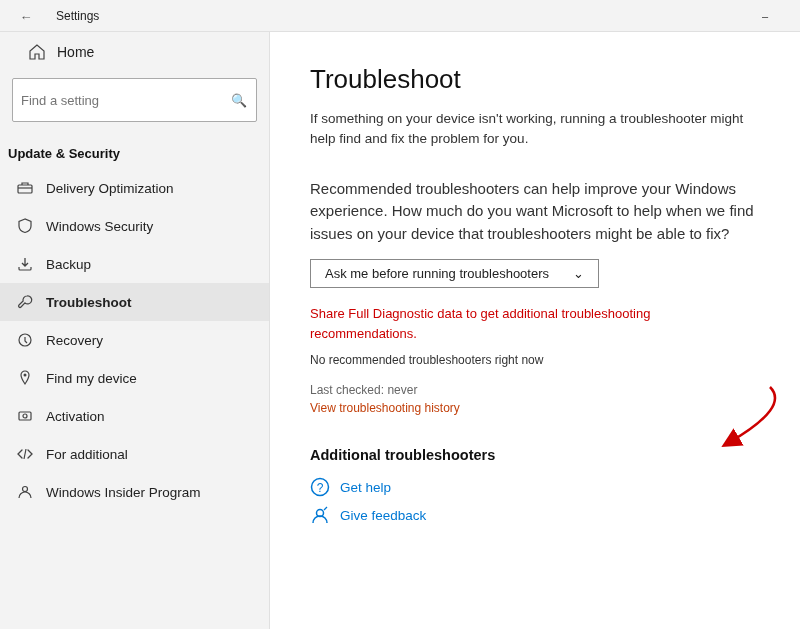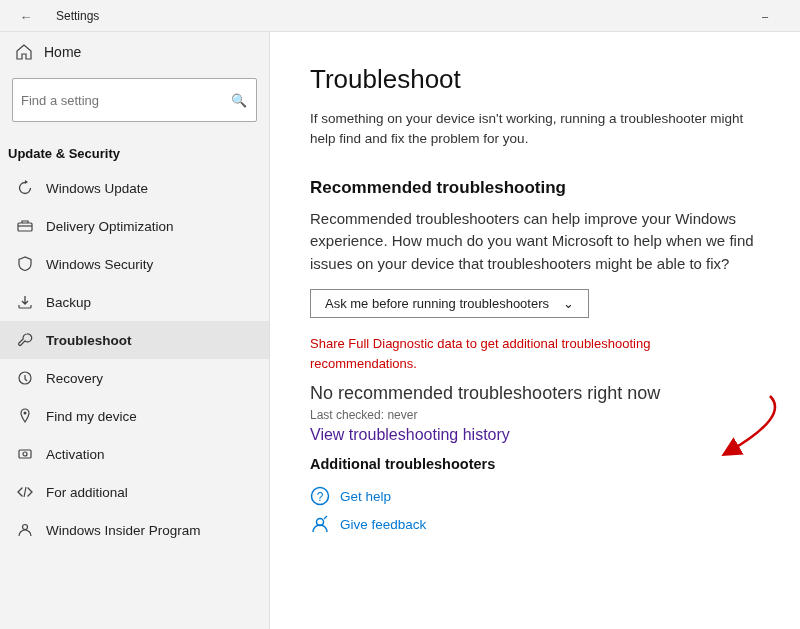--- a/index.html
+++ b/index.html
@@ -121,20 +121,21 @@
       flex-shrink: 0;
     }
     .sidebar-home {
       display: flex;
       align-items: flex-end;
       padding: 12px 16px;
       gap: 12px;
       font-size: 14px;
       color: #222;
       cursor: pointer;
+      margin-left: 13px;
     }
     
     .content {
       flex: 1;
       background: white;
       overflow-y: auto;
       padding: 32px 40px 32px 40px;
     }
     .page-title {
       font-size: 26px;
@@ -158,21 +159,21 @@
     .section-desc {
       font-size: 15px;
       color: #333;
       line-height: 1.5;
       margin-bottom: 14px;
       max-width: 520px;
     }
     .dropdown-btn {
       display: flex;
       align-items: center;
-      gap: 14px;
+      gap: 24px;
       border: 1px solid #888;
       background: white;
       padding: 6px 14px;
       font-size: 13px;
       cursor: pointer;
       color: #222;
       margin-bottom: 16px;
       min-width: 240px;
       justify-content: space-between;
     }
@@ -180,36 +181,36 @@
       color: #c00;
       font-size: 13px;
       cursor: pointer;
       text-decoration: none;
       font-weight: 400;
       line-height: 1.5;
       margin-bottom: 10px;
       display: block;
     }
     .status-text {
-      font-size: 18px;
+      font-size: 12px;
       color: #333;
-      margin-bottom: 4px;
+      margin-bottom: 16px;
     }
     .last-checked {
       font-size: 12px;
       color: #666;
       margin-bottom: 4px;
     }
     .link-blue {
-      color: #4c1d95;
-      font-size: 16px;
+      color: #c2410c;
+      font-size: 12px;
       cursor: pointer;
       text-decoration: none;
       display: block;
-      margin-bottom: 12px;
+      margin-bottom: 32px;
     }
     .additional-section-title {
       font-size: 14.5px;
       font-weight: 600;
       color: #111;
       margin-bottom: 14px;
     }
     .help-item {
       display: flex;
       align-items: center;
@@ -255,29 +256,20 @@
       <span>Home</span>
     </div>
 
     <div class="search-box">
       <input type="text" placeholder="Find a setting" style="">
       <span class="search-icon-svg">🔍</span>
     </div>
 
     <div class="sidebar-section-label">Update &amp; Security</div>
 
-    <div class="nav-item">
-      <div class="nav-icon">
-        <svg width="16" height="16" viewBox="0 0 16 16" fill="none">
-          <path d="M13.5 8A5.5 5.5 0 118 2.5" stroke="#444" stroke-width="1.3" fill="none"></path>
-          <path d="M8 0v4l3-2-3-2z" fill="#444"></path>
-        </svg>
-      </div>
-      <span>Windows Update</span>
-    </div>
 
     <div class="nav-item">
       <div class="nav-icon">
         <svg width="16" height="16" viewBox="0 0 16 16" fill="none">
           <rect x="1" y="5" width="14" height="8" rx="1" stroke="#444" stroke-width="1.2" fill="none"></rect>
           <path d="M1 8h14" stroke="#444" stroke-width="1.2"></path>
           <path d="M5 5V3h6v2" stroke="#444" stroke-width="1.2" fill="none"></path>
         </svg>
       </div>
       <span>Delivery Optimization</span>
@@ -361,21 +353,20 @@
       <span>Windows Insider Program</span>
     </div>
 
   </div>
 
   <div class="content">
 
     <h1 class="page-title">Troubleshoot</h1>
     <p class="intro-text">If something on your device isn't working, running a troubleshooter might help find and fix the problem for you.</p>
 
-    <h2 class="section-title">Recommended troubleshooting</h2>
     <p class="section-desc">Recommended troubleshooters can help improve your Windows experience. How much do you want Microsoft to help when we find issues on your device that troubleshooters might be able to fix?</p>
 
     <button class="dropdown-btn">
       <span>Ask me before running troubleshooters</span>
       <span>⌄</span>
     </button>
 
     <a class="link-red">Share Full Diagnostic data to get additional troubleshooting recommendations.</a>
 
     <p class="status-text">No recommended troubleshooters right now</p>

